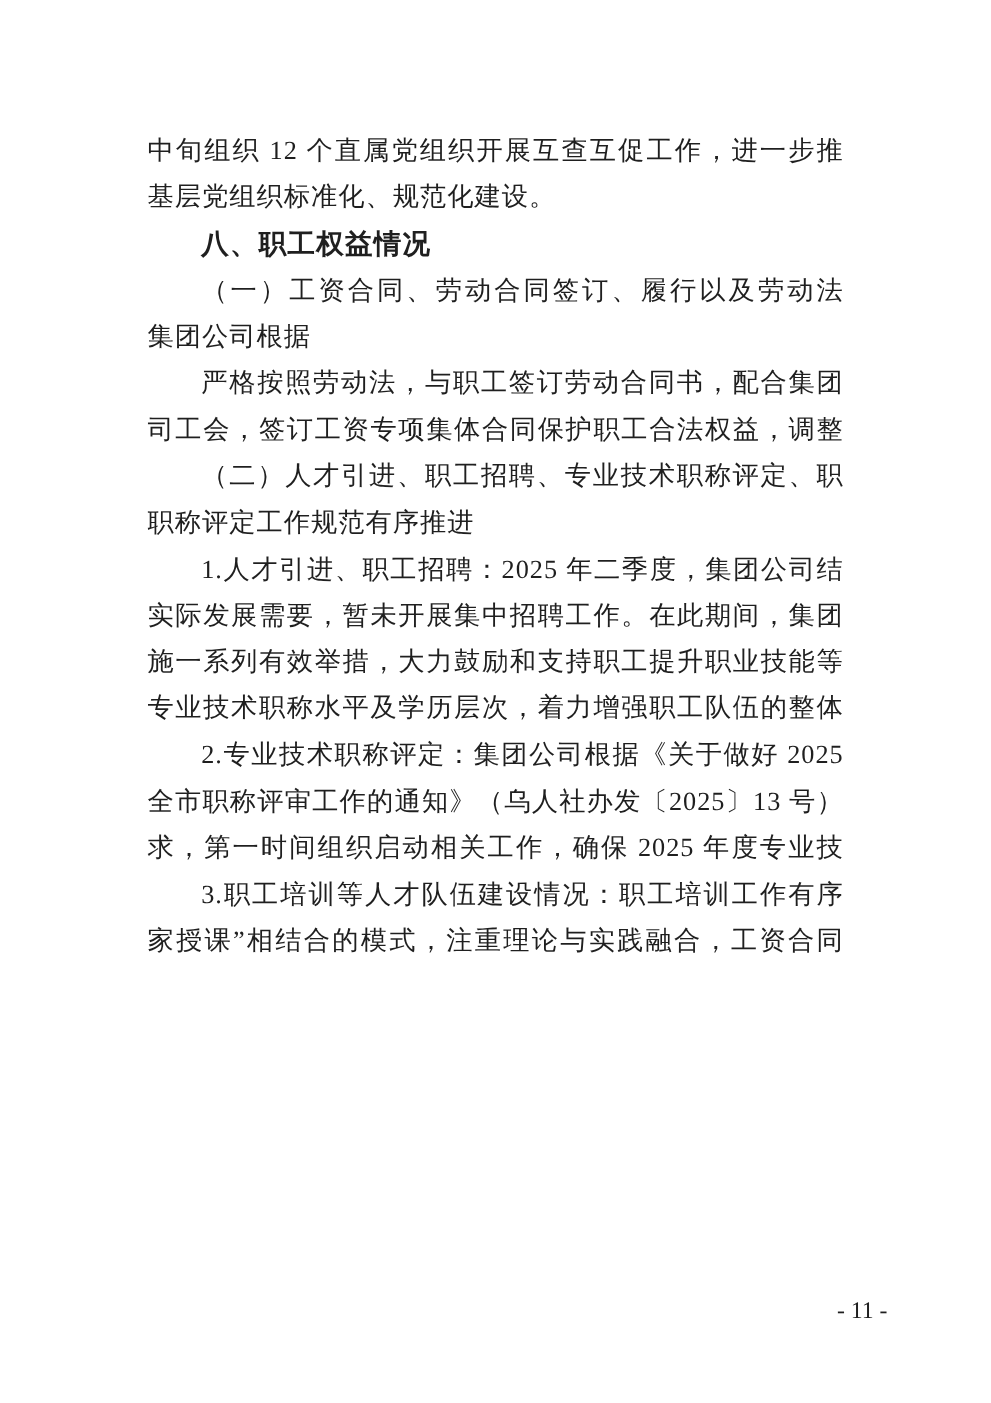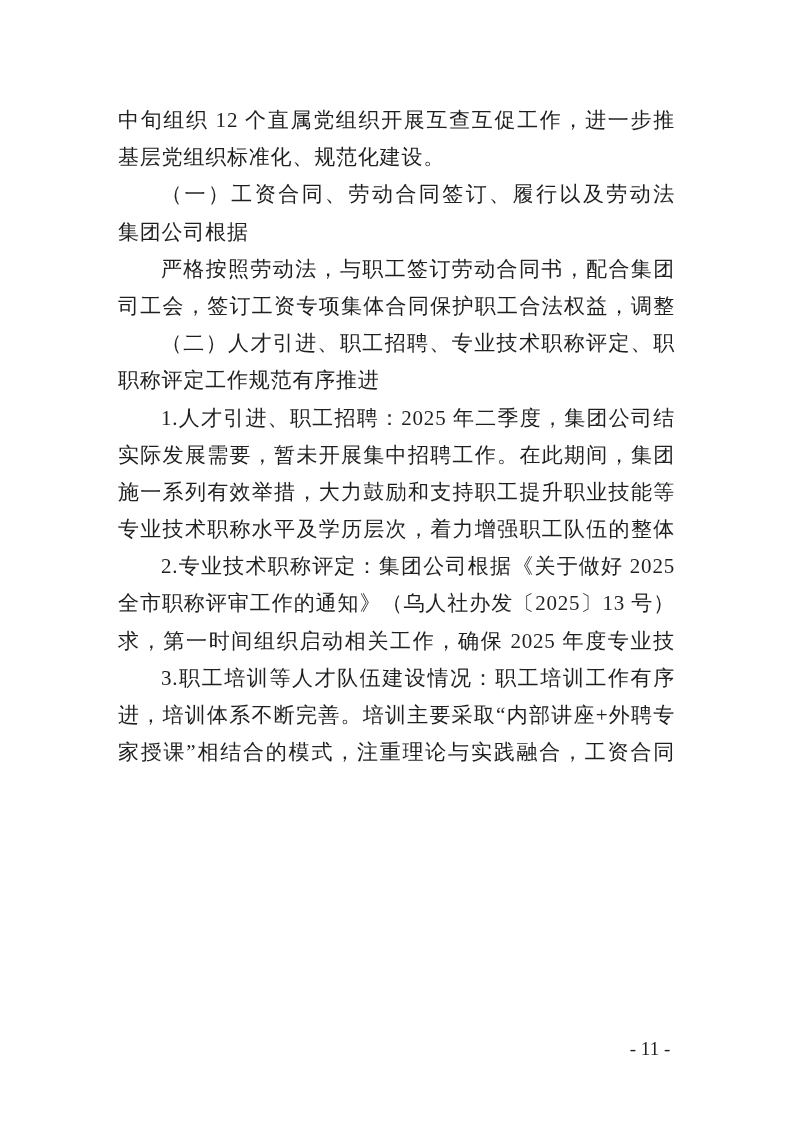--- a/index.html
+++ b/index.html
@@ -48,44 +48,44 @@
     font-family: "Liberation Serif", serif;
     font-weight: 500;
   }
   .page-number {
     position: absolute;
     left: 590px;
     top: 1036px;
     width: 120px;
     height: 26px;
     line-height: 26px;
-    text-align: center;
+    text-align: right;
     font-size: 19px;
     font-family: "Liberation Serif", serif;
     color: #1f1f1f;
   }
 </style>
 </head>
 <body>
 
 <div class="page">
   <div class="content">
     <div class="line fill">中旬组织 12 个直属党组织开展互查互促工作，进一步推进</div>
     <div class="line">基层党组织标准化、规范化建设。</div>
+    <div class="line h1 indent">八、职工权益情况</div>
     <div class="line h2 indent fill">（一）工资合同、劳动合同签订、履行以及劳动法律、</div>
     <div class="line h2">集团公司根据</div>
     <div class="line indent fill">严格按照劳动法，与职工签订劳动合同书，配合集团公</div>
     <div class="line fill">司工会，签订工资专项集体合同保护职工合法权益，调整并</div>
     <div class="line h2 indent fill">（二）人才引进、职工招聘、专业技术职称评定、职工</div>
     <div class="line h2">职称评定工作规范有序推进</div>
     <div class="line indent fill">1.人才引进、职工招聘：2025 年二季度，集团公司结合</div>
     <div class="line fill">实际发展需要，暂未开展集中招聘工作。在此期间，集团坚</div>
     <div class="line fill">施一系列有效举措，大力鼓励和支持职工提升职业技能等级、</div>
     <div class="line fill">专业技术职称水平及学历层次，着力增强职工队伍的整体专</div>
     <div class="line indent fill">2.专业技术职称评定：集团公司根据《关于做好 2025 年</div>
     <div class="line fill">全市职称评审工作的通知》（乌人社办发〔2025〕13 号）要</div>
     <div class="line fill">求，第一时间组织启动相关工作，确保 2025 年度专业技术</div>
     <div class="line indent fill">3.职工培训等人才队伍建设情况：职工培训工作有序推</div>
-    <div class="line fill">进，培训体系不断完善。培训主要采取“内部讲座+外聘专</div>
     <div class="line fill">家授课”相结合的模式，注重理论与实践融合，工资合同</div>
   </div>
   <div class="page-number">- 11 -</div>
 </div>
 
 </body></html>

